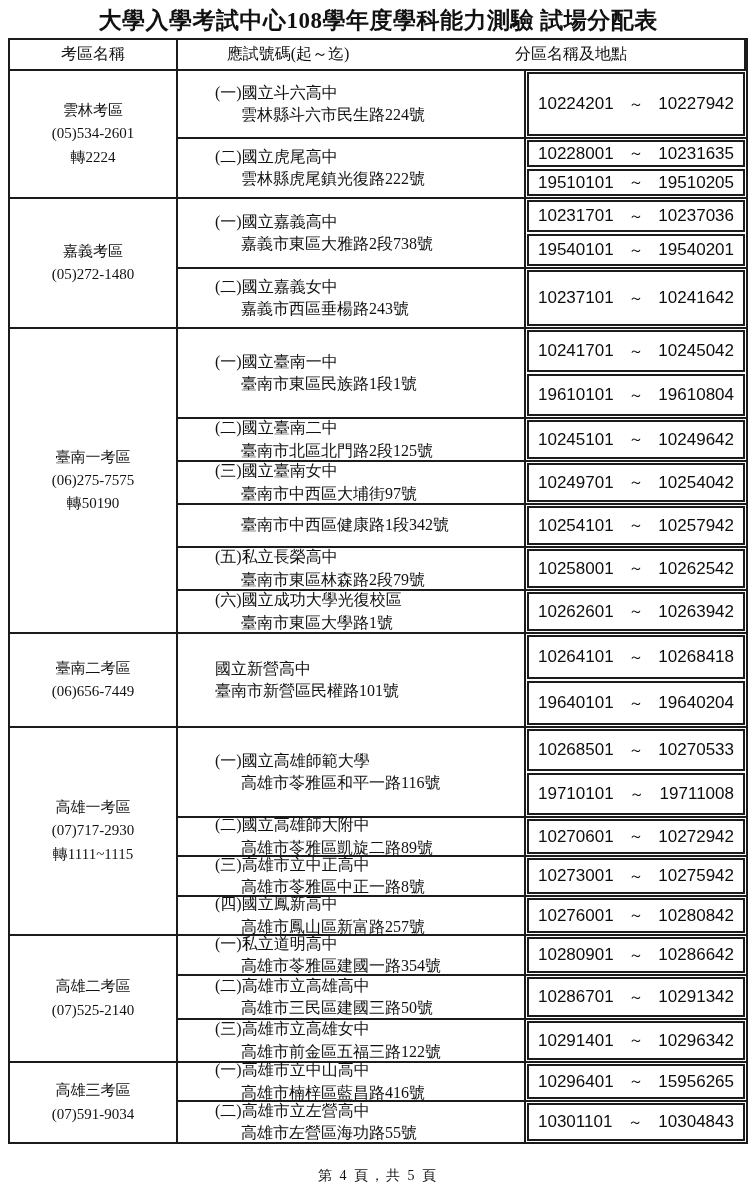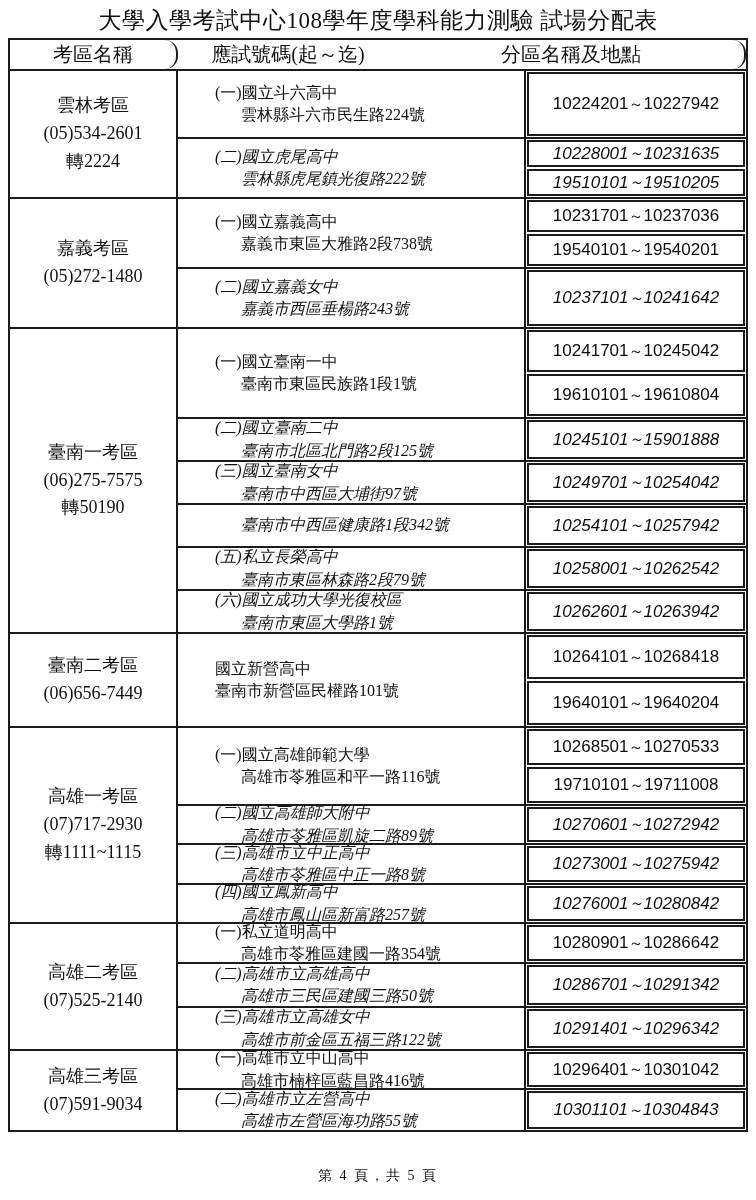--- a/index.html
+++ b/index.html
@@ -3,59 +3,58 @@
 <meta charset="utf-8">
 <style>
   * { box-sizing: border-box; margin: 0; padding: 0; }
   html, body { background: #fff; }
   body {
     width: 756px; height: 1200px; position: relative;
     font-family: "Liberation Serif", "DejaVu Serif", serif;
     color: #111;
   }
   .title {
-    text-align: center; font-size: 23px; font-weight: normal;
+    text-align: center; font-size: 23px; font-weight: bold;
     padding-top: 5px; letter-spacing: 0.5px;
   }
   .table {
     position: absolute; left: 8px; top: 38px; width: 740px;
     border: 2px solid #1b1b1b; background: #fff;
   }
   .thead { display: flex; height: 31px; border-bottom: 2px solid #1b1b1b; }
   .th {
     display: flex; align-items: center; justify-content: center;
-    font-size: 20px;
-    border-radius: 13px;
+    font-size: 16px;
   }
   .col1 { width: 168px; }
   .thead .col1, .area-cell { border-right: 2px solid #1b1b1b; }
   .col2 { flex: 1; border-right: 2px solid #1b1b1b; }
   .col3 { width: 220px; }
 
   .section { display: flex; }
   .section + .section { border-top: 2px solid #1b1b1b; }
   .area-cell {
     width: 168px; display: flex; flex-direction: column;
     justify-content: center; align-items: center; text-align: center;
-    font-size: 18px; line-height: 1.55;
+    font-size: 15px; line-height: 1.55;
   }
   .subrows { flex: 1; display: flex; flex-direction: column; }
   .subrow { display: flex; padding-left: 28px; }
-  .subrow + .subrow { border-top: 2px solid #1b1b1b; font-style: italic; }
+  .subrow + .subrow { border-top: 2px solid #1b1b1b; }
   .venue-cell {
     flex: 1; border-right: 2px solid #1b1b1b;
     display: flex; flex-direction: column; justify-content: center;
     padding: 3px 4px 3px 9px; font-size: 16px; line-height: 1.4;
   }
   .address { padding-left: 26px; }
   .no-indent .address { padding-left: 0; }
   .range-stack { width: 220px; display: flex; flex-direction: column; }
   .range-box {
     flex: 1; margin: 1px; border: 2px solid #1b1b1b;
-    display: flex; align-items: center; justify-content: center;
+    display: flex; align-items: center; justify-content: space-between;
     padding: 0 9px;
     font-family: "Liberation Sans", "DejaVu Sans", sans-serif;
     font-size: 17px; color: #0d0d0d;
   }
   .tilde { font-size: 15px; }
   .footer {
     position: absolute; top: 1167px; left: 0; width: 756px;
     text-align: center; font-size: 14px; letter-spacing: 2px;
   }
 </style>
@@ -180,21 +179,21 @@
       </div>
       <div class="subrow" style="height:43px">
         <div class="venue-cell">
           <div>(二)國立臺南二中</div>
           <div class="address">臺南市北區北門路2段125號</div>
         </div>
         <div class="range-stack">
           <div class="range-box">
             <span>10245101</span>
             <span class="tilde">～</span>
-            <span>15901888</span>
+            <span>10249642</span>
           </div>
         </div>
       </div>
       <div class="subrow" style="height:43px">
         <div class="venue-cell">
           <div>(三)國立臺南女中</div>
           <div class="address">臺南市中西區大埔街97號</div>
         </div>
         <div class="range-stack">
           <div class="range-box">
@@ -272,21 +271,21 @@
     </div>
   </div>
 
   <div class="section">
     <div class="area-cell">
       <div>高雄一考區</div>
       <div>(07)717-2930</div>
       <div>轉1111~1115</div>
     </div>
     <div class="subrows">
-      <div class="subrow" style="height:76px">
+      <div class="subrow" style="height:88px">
         <div class="venue-cell">
           <div>(一)國立高雄師範大學</div>
           <div class="address">高雄市苓雅區和平一路116號</div>
         </div>
         <div class="range-stack">
           <div class="range-box">
             <span>10268501</span>
             <span class="tilde">～</span>
             <span>10270533</span>
           </div>
@@ -395,21 +394,21 @@
     <div class="subrows">
       <div class="subrow" style="height:37px">
         <div class="venue-cell">
           <div>(一)高雄市立中山高中</div>
           <div class="address">高雄市楠梓區藍昌路416號</div>
         </div>
         <div class="range-stack">
           <div class="range-box">
             <span>10296401</span>
             <span class="tilde">～</span>
-            <span>10301042</span>
+            <span>15956265</span>
           </div>
         </div>
       </div>
       <div class="subrow" style="height:42px">
         <div class="venue-cell">
           <div>(二)高雄市立左營高中</div>
           <div class="address">高雄市左營區海功路55號</div>
         </div>
         <div class="range-stack">
           <div class="range-box">

